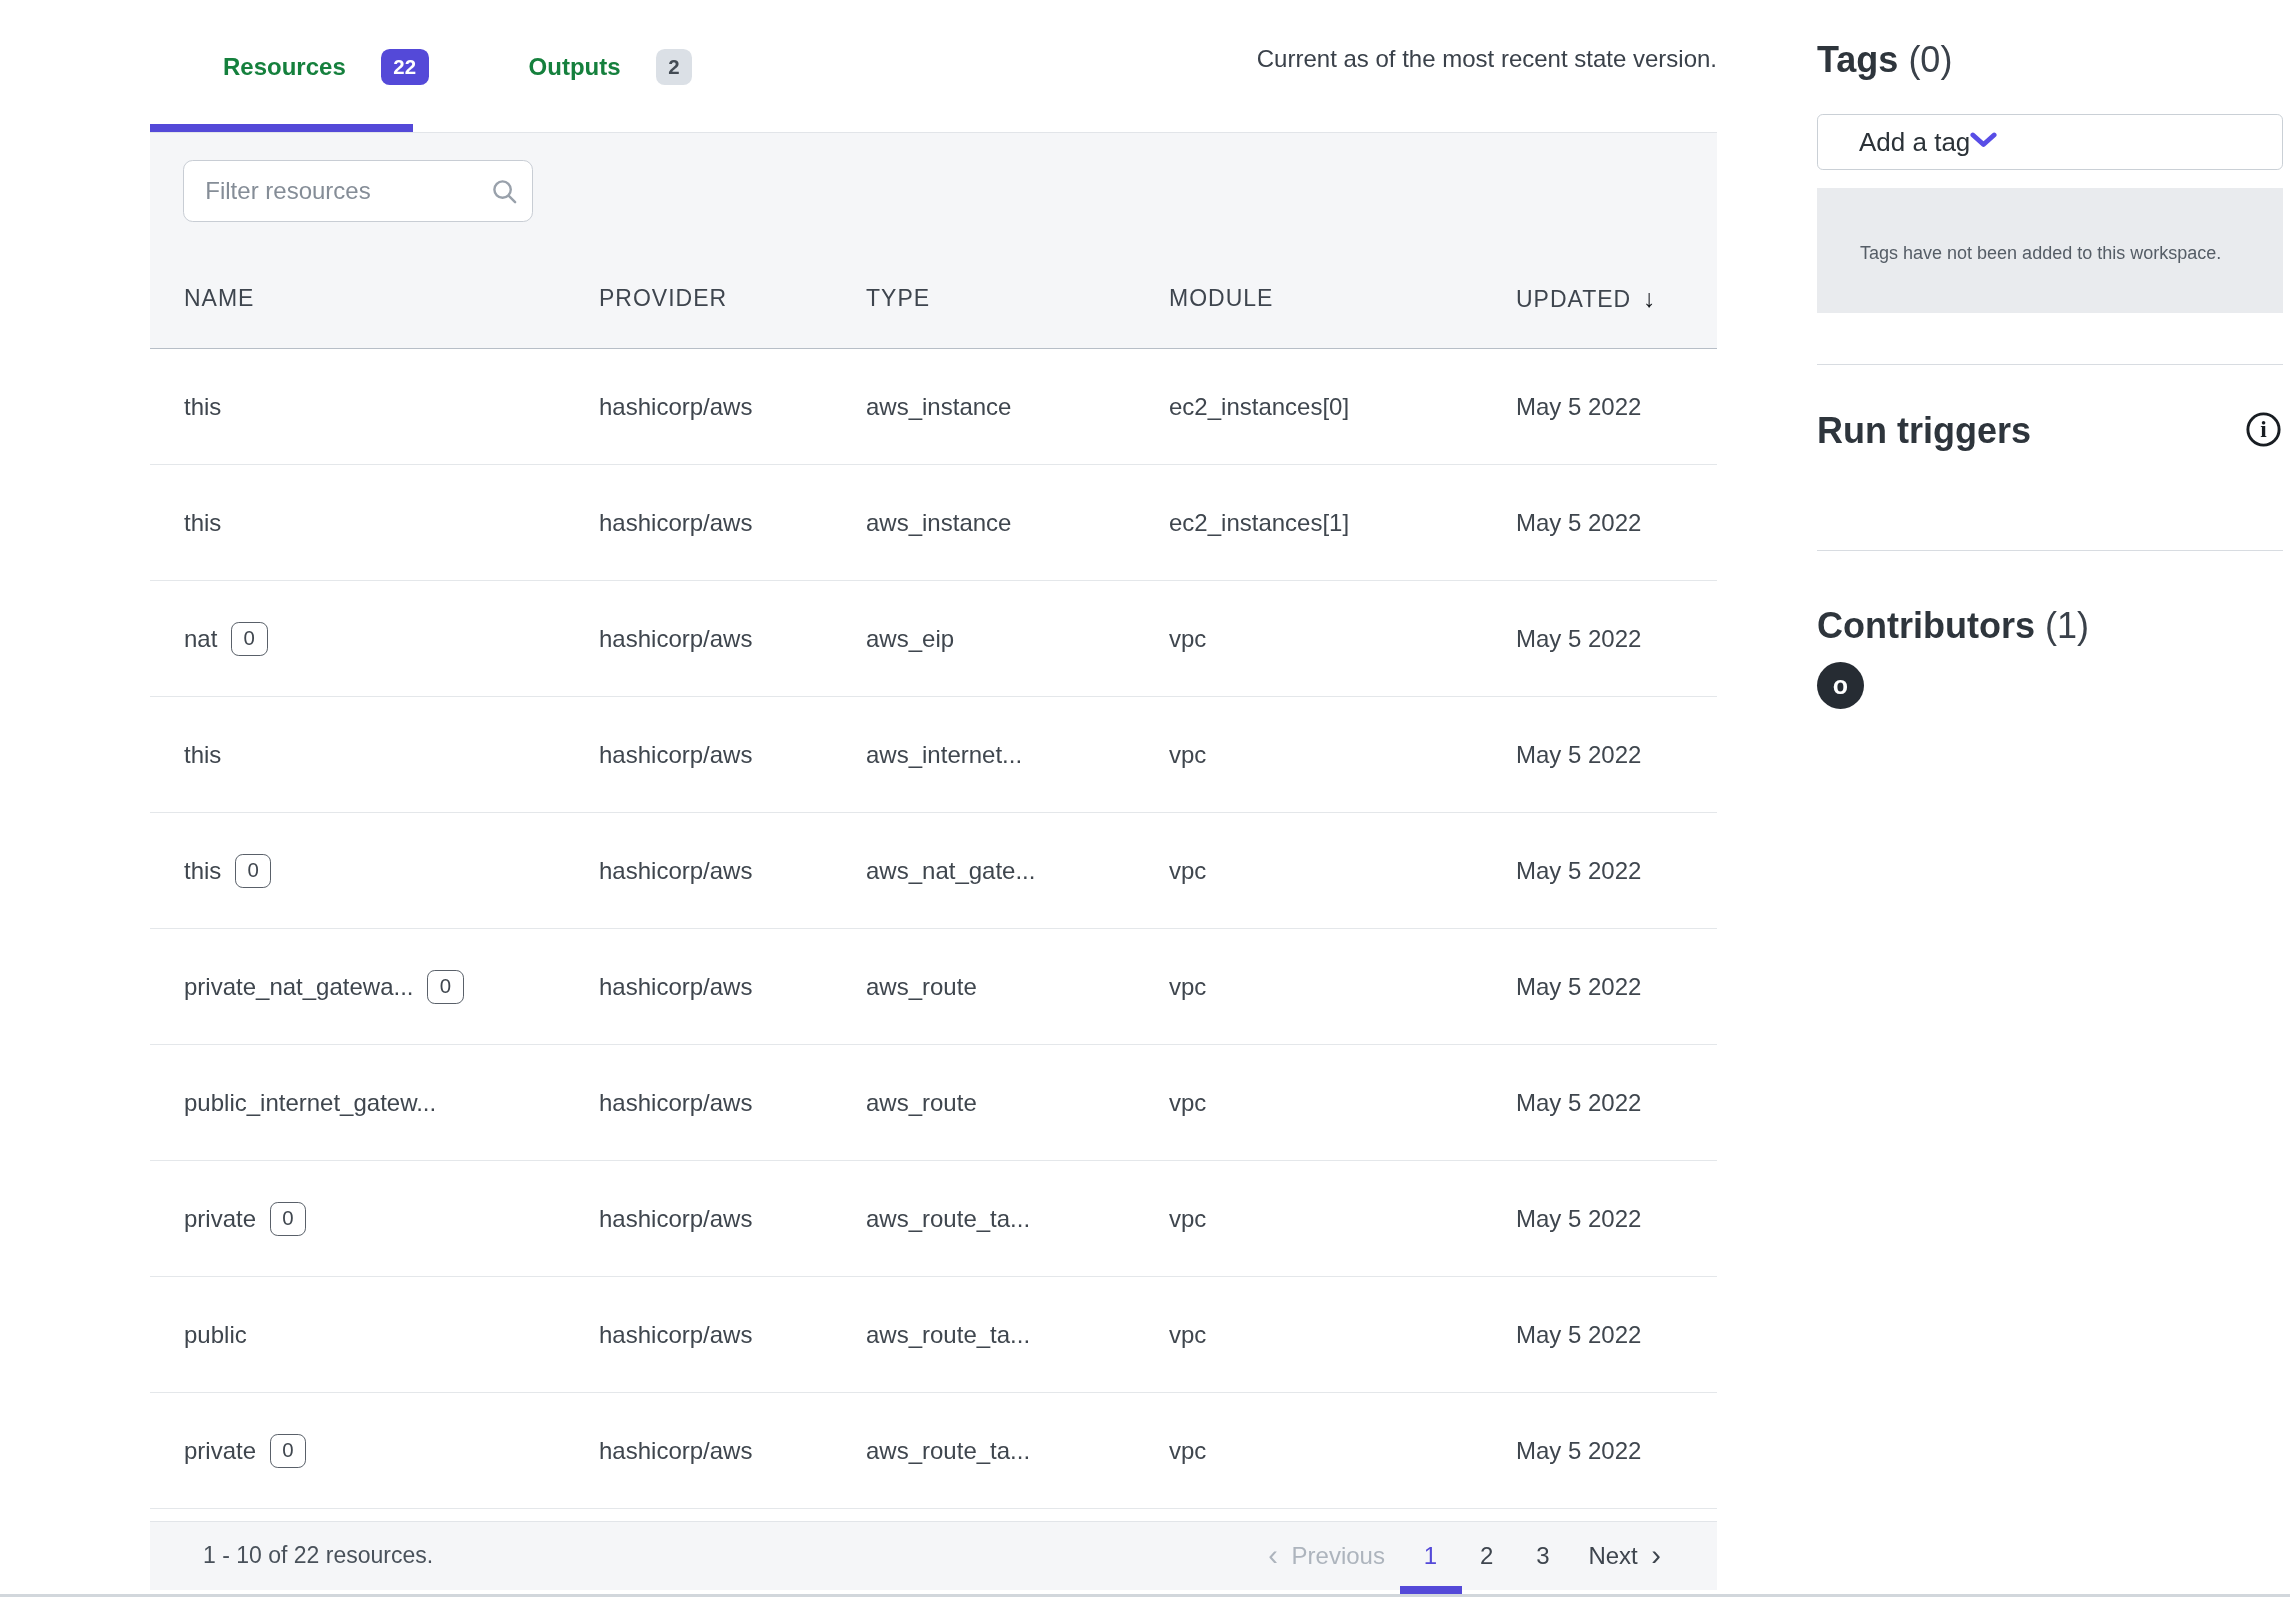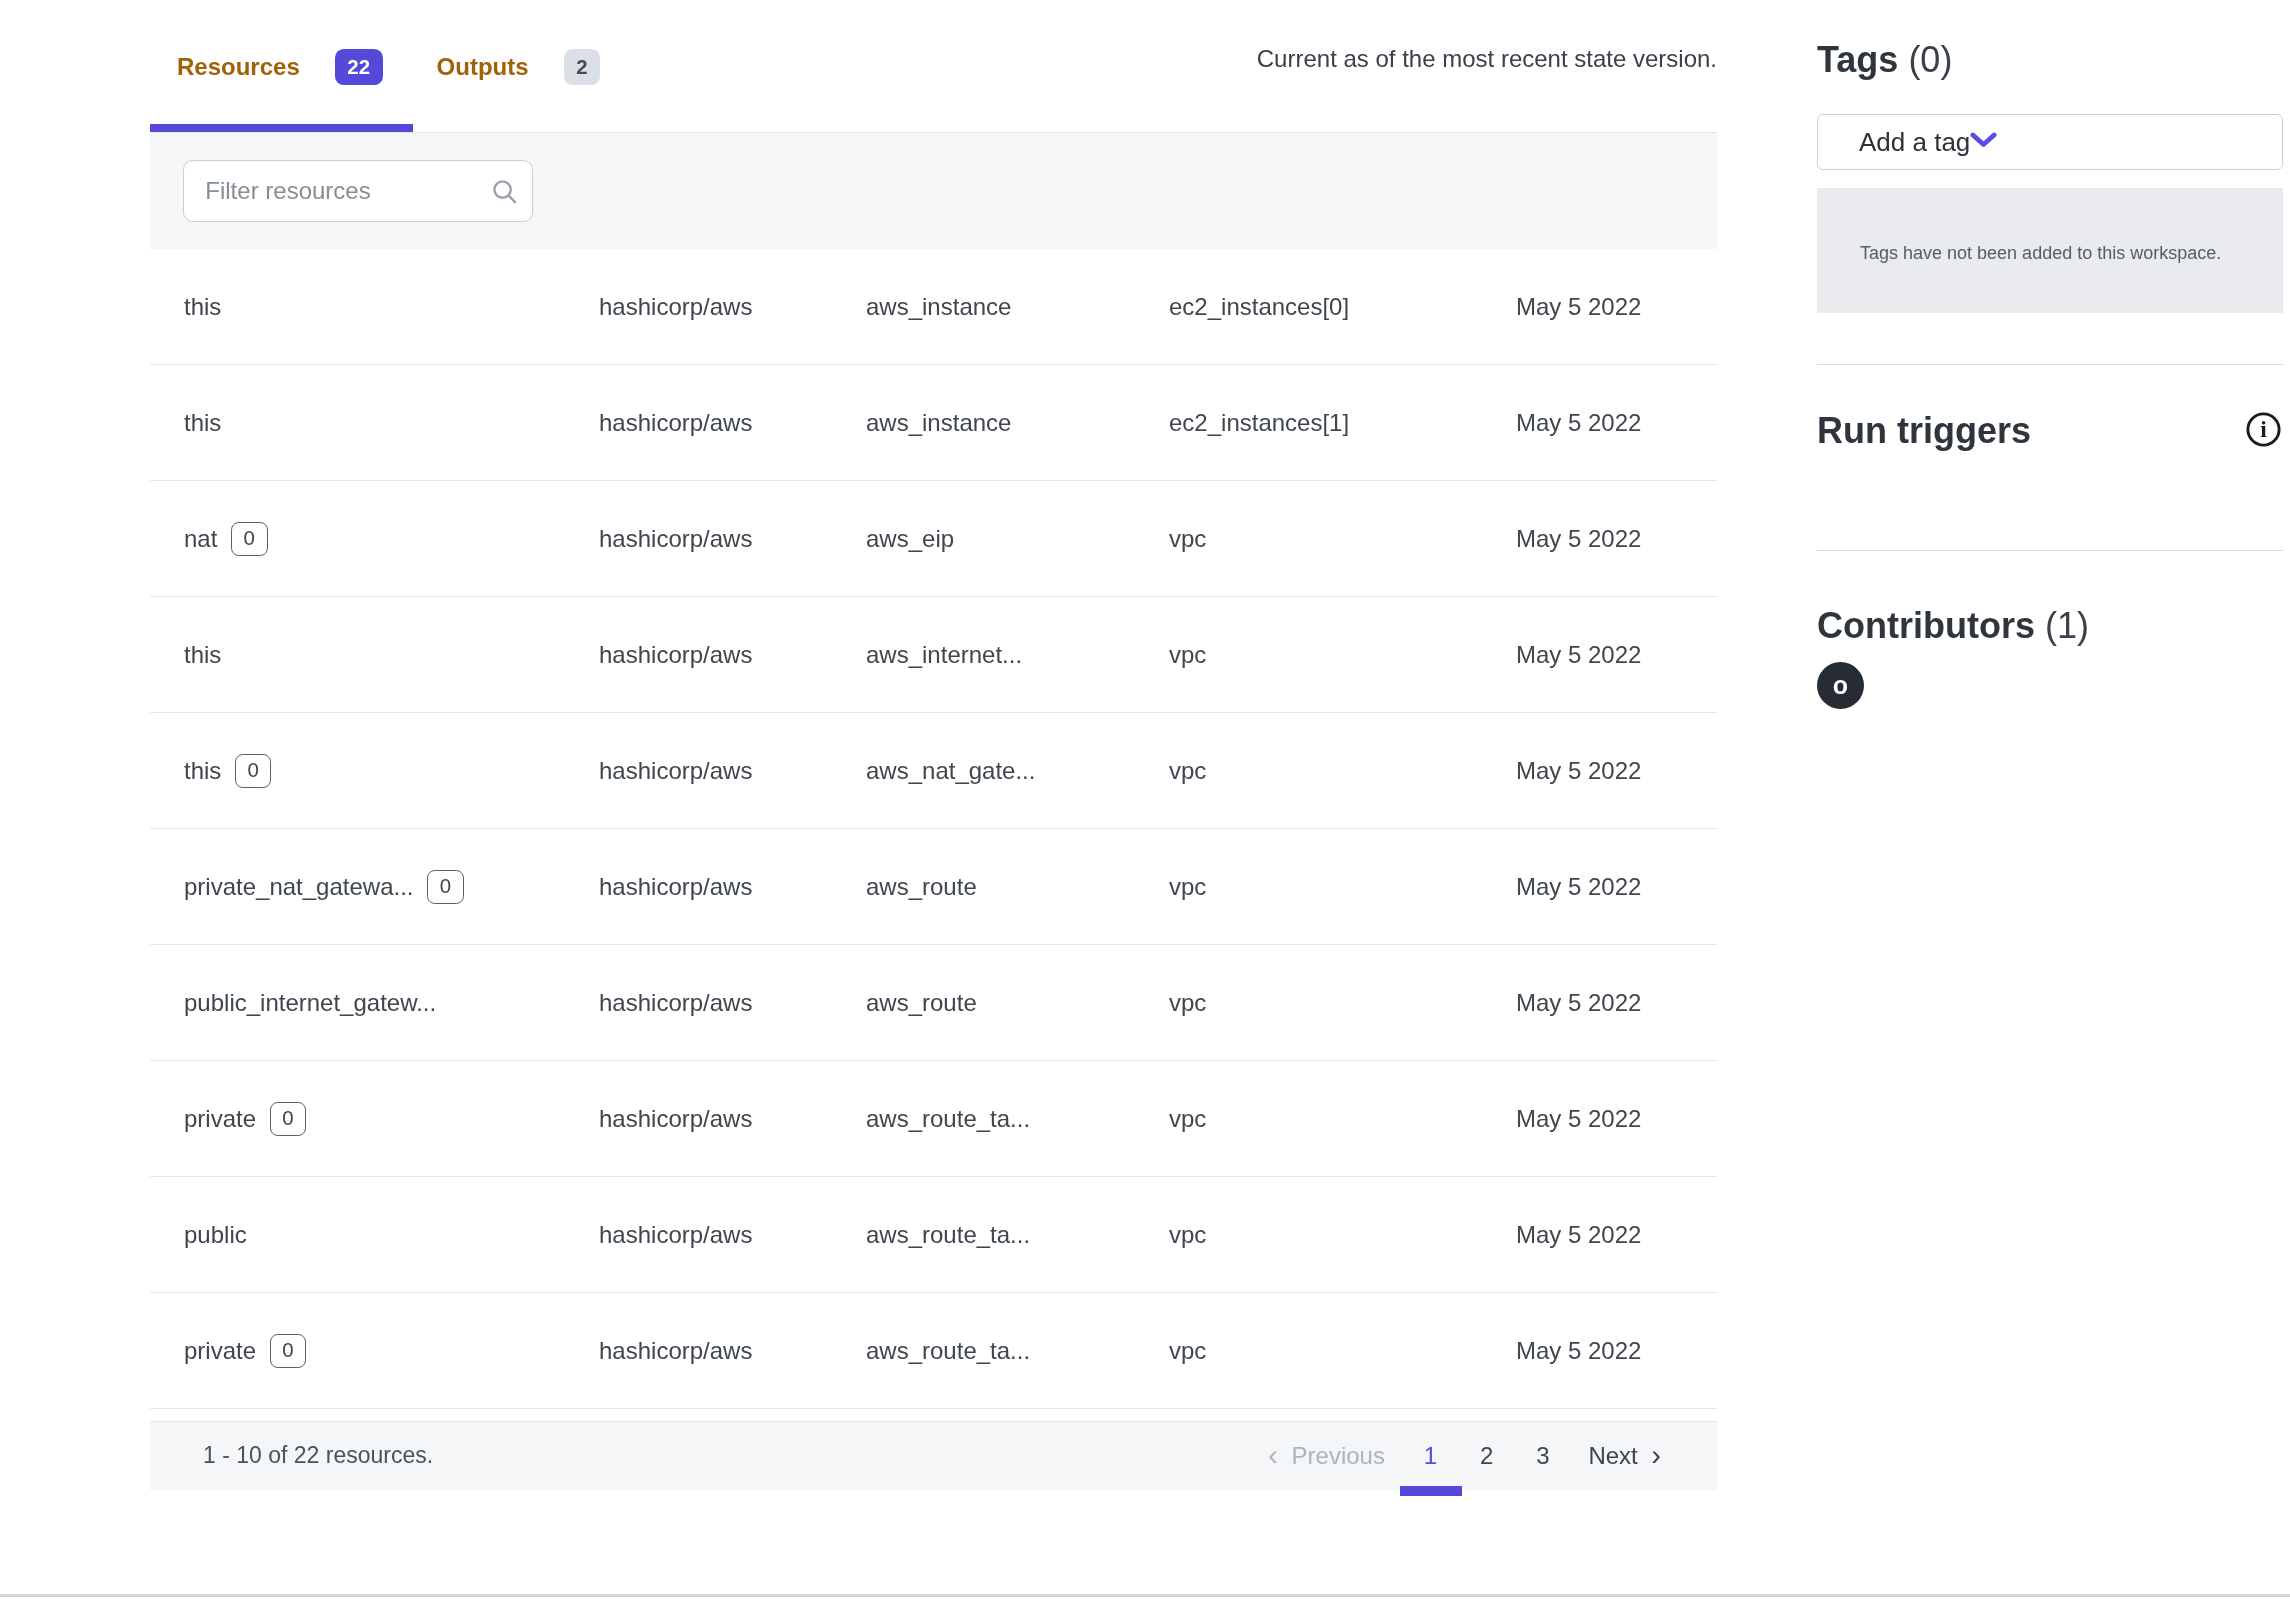--- a/index.html
+++ b/index.html
@@ -3,21 +3,21 @@
 <meta charset="utf-8">
 <style>
   * { margin:0; padding:0; box-sizing:border-box; }
   html,body { background:#ffffff; }
   body { font-family:"Liberation Sans", sans-serif; color:#3f464e; }
   .page { position:relative; width:2290px; height:1602px; background:#fff; overflow:hidden; }
 
   
   .tabs { position:absolute; left:150px; top:39px; display:flex; align-items:center; }
   .tab { display:flex; align-items:center; padding:0 27px; height:56px; cursor:pointer; }
-  .tab-label { font-size:24px; font-weight:bold; color:#a16207; }
+  .tab-label { font-size:24px; font-weight:bold; color:#15803d;margin-left:46px; }
   .tab-count { margin-left:35px; font-size:20.4px; font-weight:bold; line-height:1;
                padding:7.8px 12.6px; border-radius:8.7px; }
   .tab-count.purple { background:#5449d8; color:#fff; }
   .tab-count.gray { background:#dbe0e6; color:#434b54; }
   .tab-underline { position:absolute; left:150px; top:124px; width:263px; height:7.8px; background:#5449d8; }
 
   .state-note { position:absolute; top:45px; right:573px; font-size:24px; color:#3a414a; }
 
   
   .panel { position:absolute; left:150px; top:132px; width:1567px; }
@@ -95,20 +95,29 @@
         <input class="filter-input" type="text" placeholder="Filter resources" style="">
         <span class="search-icon">
           <svg width="27" height="27" viewBox="0 0 28 28" fill="none">
             <circle cx="12" cy="12" r="8.5" stroke="#99a1ab" stroke-width="2.5"></circle>
             <line x1="18.5" y1="18.5" x2="25" y2="25" stroke="#99a1ab" stroke-width="2.5" stroke-linecap="round"></line>
           </svg>
         </span>
       </div>
     </div>
 
+    <div class="grid thead">
+      <div class="cell th">NAME</div>
+      <div class="cell th">PROVIDER</div>
+      <div class="cell th">TYPE</div>
+      <div class="cell th">MODULE</div>
+      <div class="cell th">
+        <span>UPDATED</span><span class="sort-arrow">↓</span>
+      </div>
+    </div>
 
     <div>
       <div class="grid row">
         <div class="cell name-cell">
           <span>this</span>
 
         </div>
         <div class="cell">hashicorp/aws</div>
         <div class="cell">aws_instance</div>
         <div class="cell">ec2_instances[0]</div>

